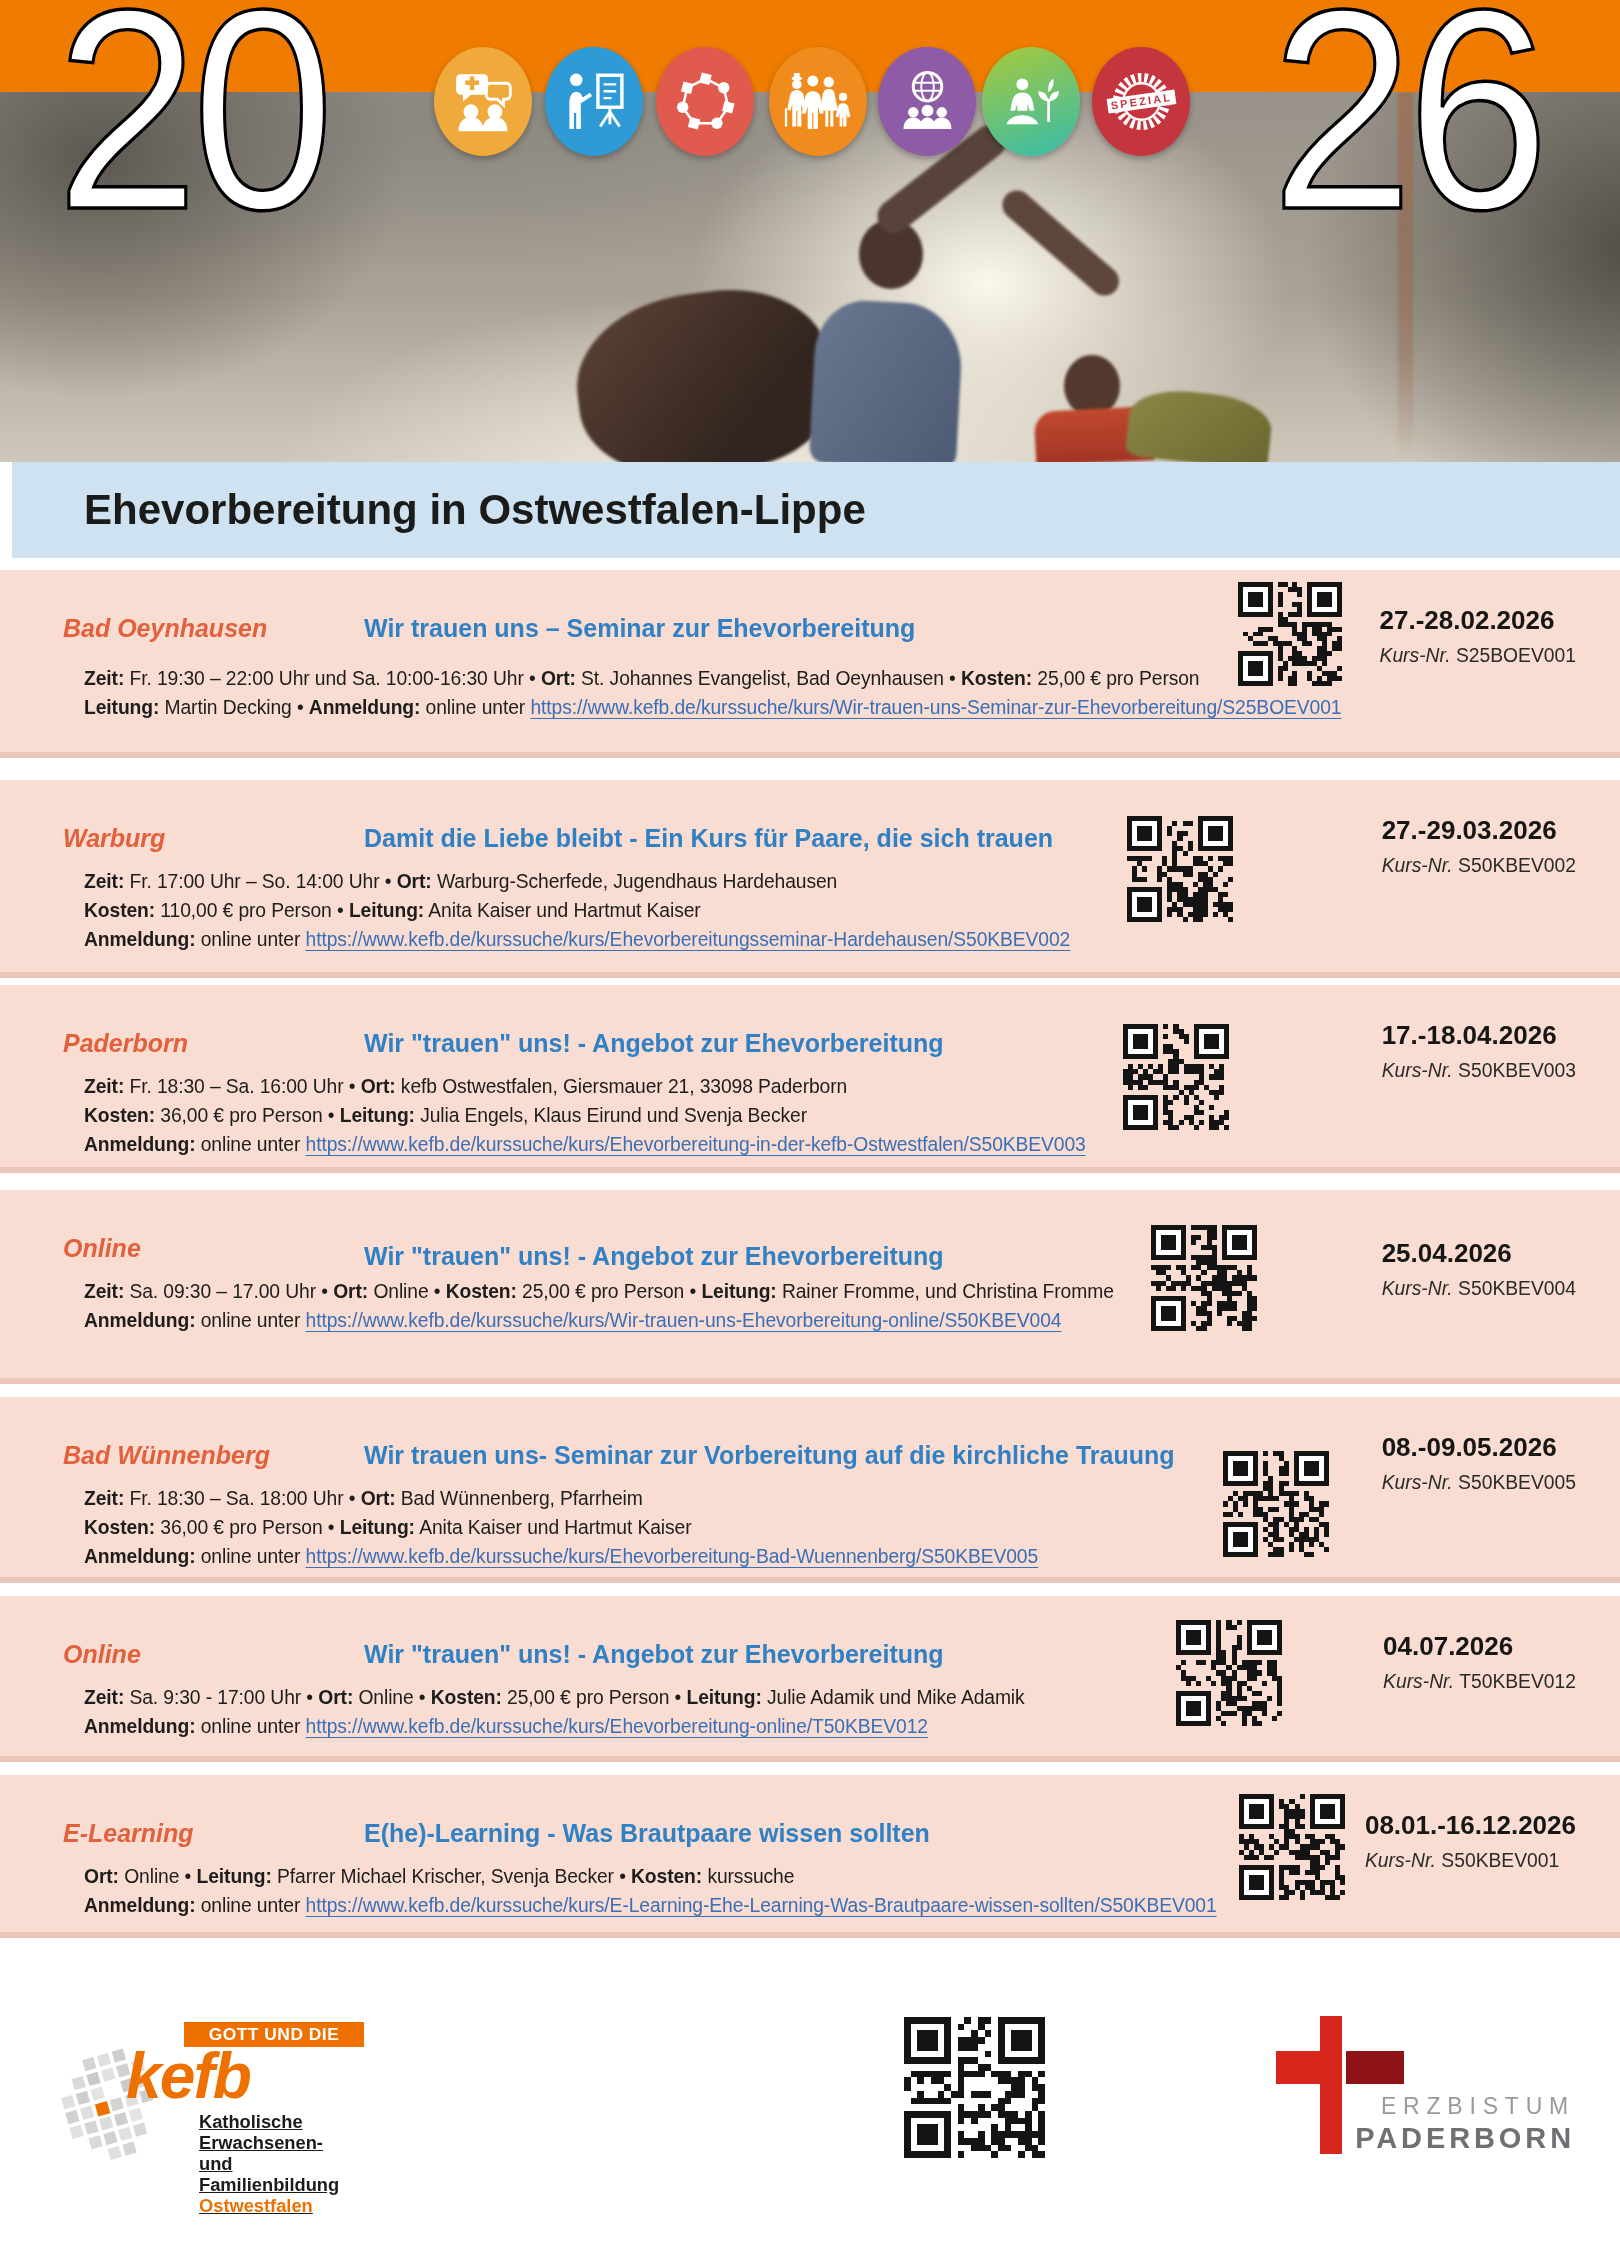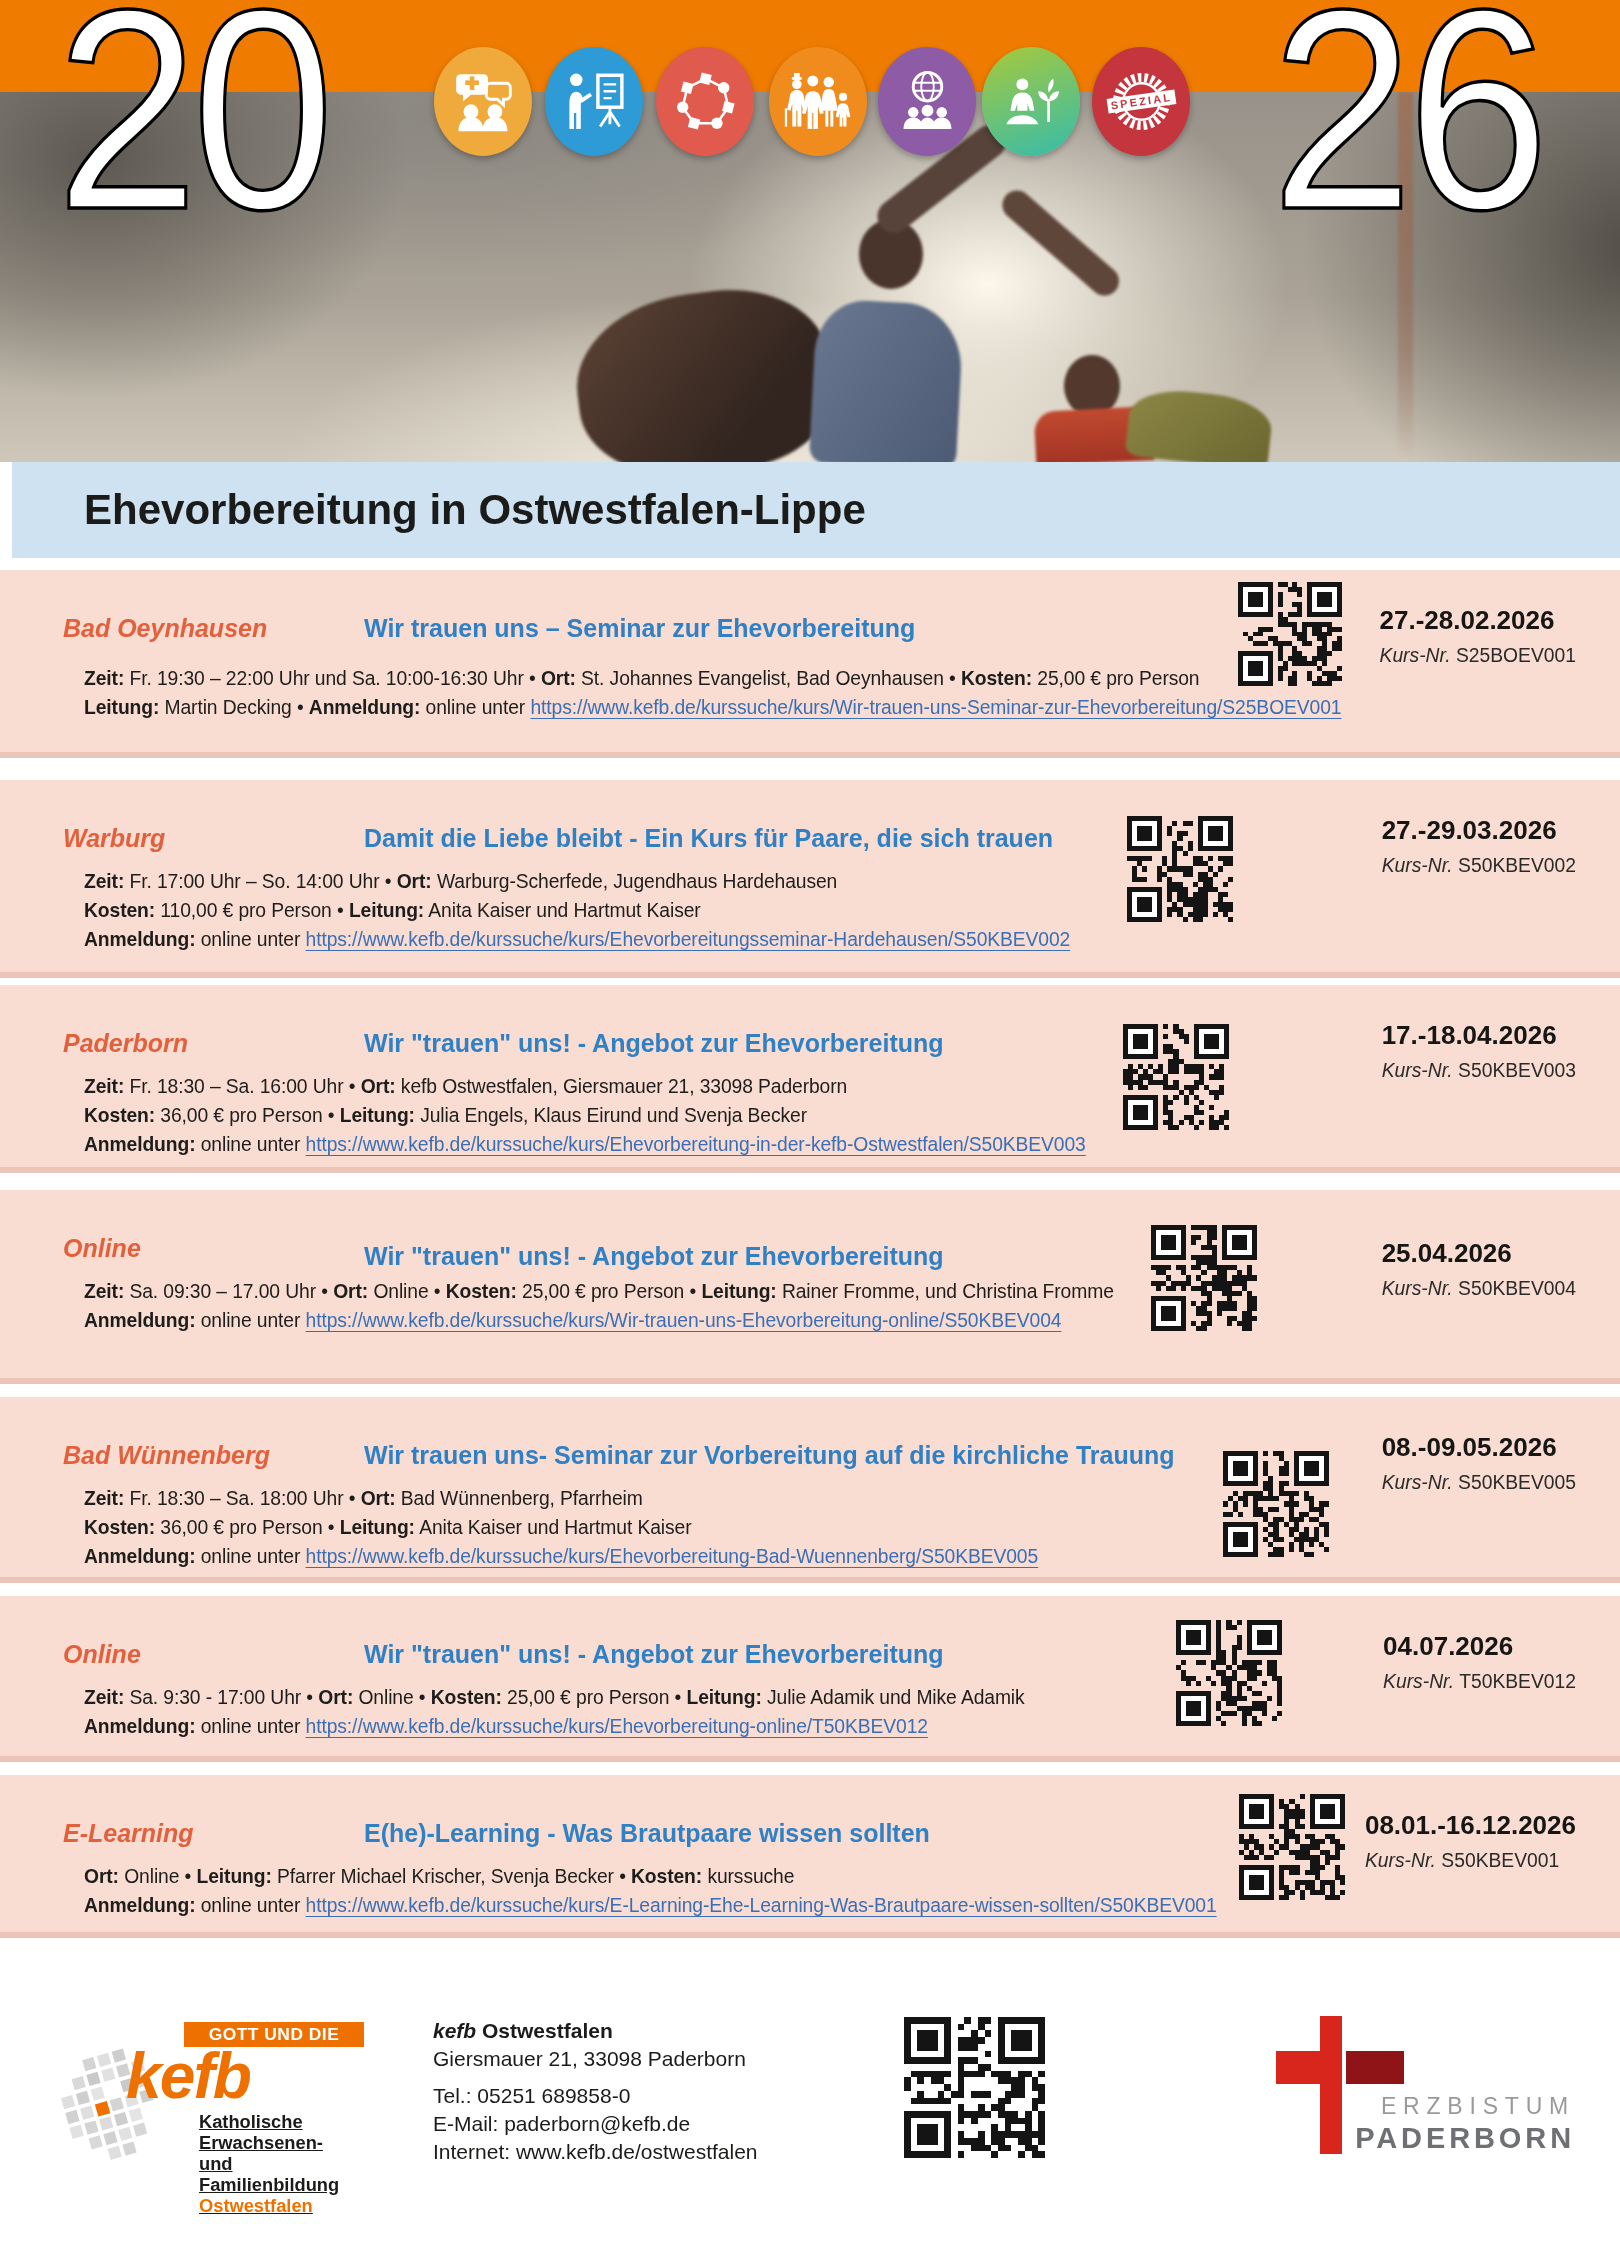--- a/index.html
+++ b/index.html
@@ -1326,28 +1326,20 @@
       </svg>
       <div class="kefb-banner">GOTT UND DIE WELT</div>
       <div class="kefb-word">kefb</div>
       <div class="kefb-sub">
         <div>Katholische Erwachsenen-</div>
         <div>und Familienbildung</div>
         <div class="kefb-region">Ostwestfalen</div>
       </div>
     </div>
 
-    <div class="f-contact">
-      <div class="nm"><i>kefb</i><span> Ostwestfalen</span></div>
-      <div>Giersmauer 21, 33098 Paderborn</div>
-      <div class="gap"></div>
-      <div>Tel.: 05251 689858-0</div>
-      <div>E-Mail: paderborn@kefb.de</div>
-      <div>Internet: www.kefb.de/ostwestfalen</div>
-    </div>
 
     <div class="f-qr">
         <svg viewBox="0 0 21 21" shape-rendering="crispEdges" fill="#141414">
           <rect x="9" y="0" width="1" height="1"></rect>
           <rect x="11" y="0" width="1" height="1"></rect>
           <rect x="12" y="0" width="1" height="1"></rect>
           <rect x="8" y="1" width="1" height="1"></rect>
           <rect x="11" y="1" width="1" height="1"></rect>
           <rect x="10" y="2" width="1" height="1"></rect>
           <rect x="12" y="2" width="1" height="1"></rect>

